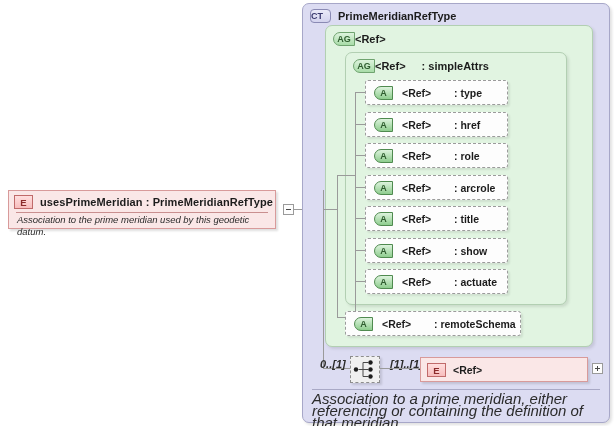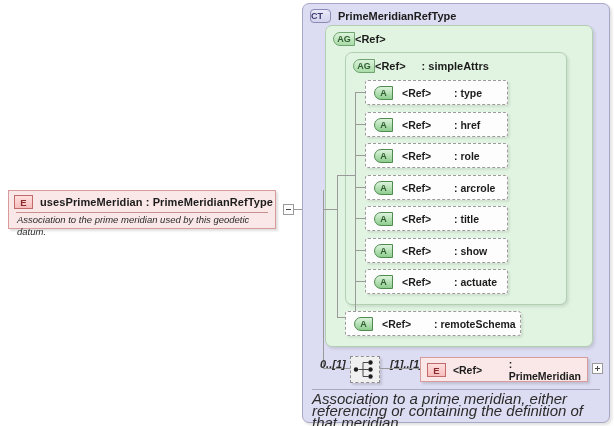--- a/index.html
+++ b/index.html
@@ -407,20 +407,19 @@
   </div>
 
   <div class="card-label" style="left:320px; top:358px;">0..[1]</div>
   <div class="card-label" style="left:390px; top:358px;">[1]..[1]</div>
 
   <div class="line-h" style="left:380px; top:368px; width:40px;"></div>
 
   <div class="abs" id="pm-element">
     <span class="badge-E">E</span>
     <span class="pm-ref">&lt;Ref&gt;</span>
-    <span class="pm-name">: PrimeMeridian</span>
   </div>
   <div class="abs" id="pm-expand"></div>
 
   <div class="abs" id="ct-doc-sep"></div>
   <div class="abs" id="ct-doc">Association to a prime meridian, either referencing or containing the definition of that meridian.</div>
 
 </div>
 
 </body></html>

